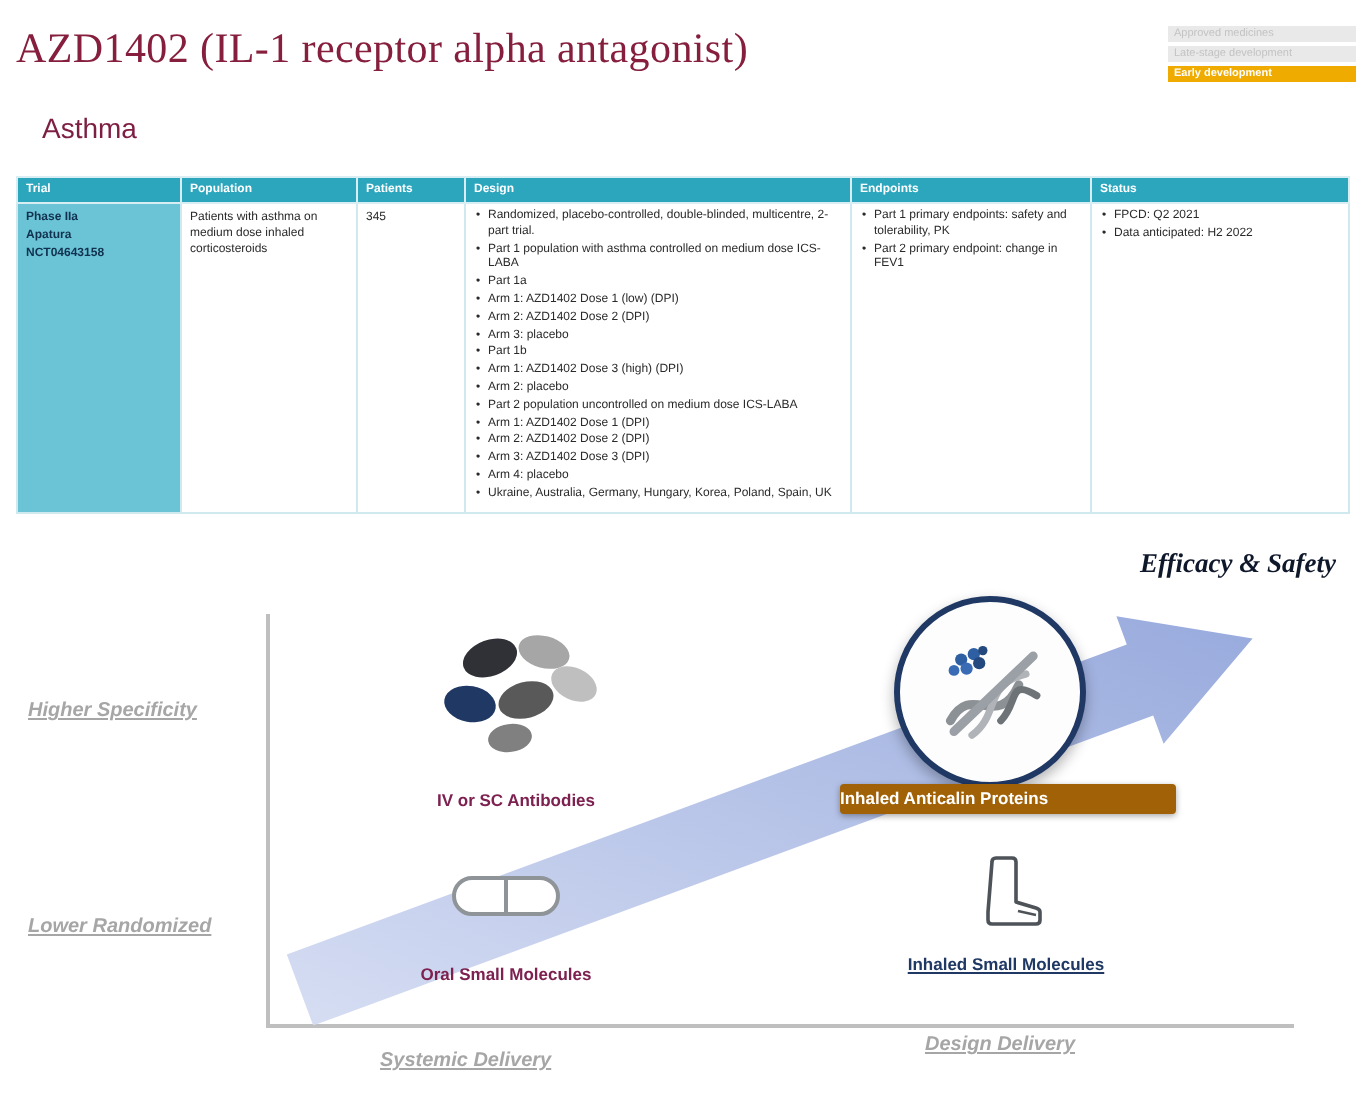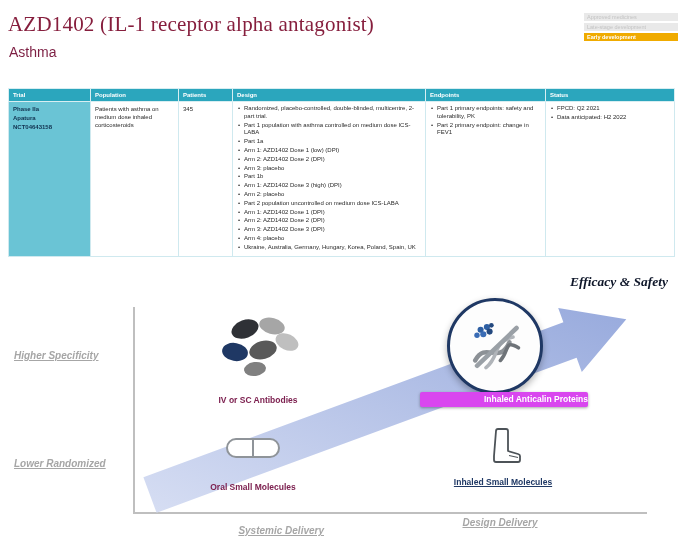--- a/index.html
+++ b/index.html
@@ -1,21 +1,21 @@
 <!DOCTYPE html>
 <html><head>
 <meta charset="utf-8">
 <style>
   html,body{margin:0;padding:0;}
   body{width:682px;height:556px;background:#ffffff;font-family:"Liberation Sans",sans-serif;position:relative;overflow:hidden;}
   .slide{position:absolute;inset:0;}
 
   
   .title{position:absolute;left:8px;top:12px;margin:0;font-family:"Liberation Serif",serif;font-weight:500;font-size:21px;color:#861e3d;letter-spacing:.2px;}
-  .subtitle{position:absolute;left:9px;top:44px;margin:0;font-size:14px;font-weight:500;color:#7d1f43;}
+  .subtitle{position:absolute;left:9px;top:44px;margin:12px;font-size:14px;font-weight:500;color:#7d1f43;}
 
   
   .legend{position:absolute;top:13px;right:4px;width:94px;}
   .legend-item{height:8px;line-height:8px;font-size:5.5px;padding:0 3px;margin-bottom:2px;overflow:hidden;white-space:nowrap;}
   .legend-item.inactive{background:#e9e9e9;color:#c3c3c3;}
   .legend-item.active{background:#f0ab00;color:#ffffff;font-weight:bold;}
 
   
   .trial-table{position:absolute;left:8px;top:88px;width:666px;border-collapse:collapse;table-layout:fixed;font-size:6px;color:#2a2a2a;}
   .trial-table th{background:#2ba6bd;color:#ffffff;text-align:left;font-size:6px;padding:3px 4px;border:1px solid #d8eef2;font-weight:bold;}
@@ -29,21 +29,21 @@
   
   .diagram{position:absolute;left:0;top:270px;width:682px;height:286px;}
   .efficacy{position:absolute;right:14px;top:4px;color:#0f172a;font-weight:bold;font-style:italic;font-size:13.5px;font-family:"Liberation Serif",serif;}
   .axis-frame{position:absolute;left:133px;top:37px;width:512px;height:205px;border-left:2px solid #bfbfbf;border-bottom:2px solid #bfbfbf;}
   .arrow-svg{position:absolute;left:0;top:0;width:682px;height:286px;}
   .gray-label{position:absolute;color:#a6a6a6;font-weight:bold;font-style:italic;font-size:10px;text-decoration:underline;}
   .q-label{position:absolute;font-weight:bold;font-size:8.5px;text-align:center;}
   .maroon{color:#7d2150;}
   .navy{color:#1f3864;text-decoration:underline;}
   .icon-abs{position:absolute;}
-  .anticalin-btn{position:absolute;left:420px;top:122px;width:168px;height:15px;background:#d946ef;color:#ffffff;font-weight:bold;font-size:8.5px;line-height:15px;text-align:right;border-radius:2px;box-shadow:0 1px 3px rgba(0,0,0,.35);}
+  .anticalin-btn{position:absolute;left:420px;top:122px;width:168px;height:15px;background:#a16207;color:#ffffff;font-weight:bold;font-size:8.5px;line-height:15px;text-align:left;border-radius:2px;box-shadow:0 1px 3px rgba(0,0,0,.35);}
   .protein-circle{position:absolute;left:447px;top:28px;width:96px;height:96px;background:#fdfdfd;border:3px solid #1f3864;border-radius:50%;box-shadow:0 3px 7px rgba(0,0,0,.3);box-sizing:border-box;}
   .protein-circle svg{width:100%;height:100%;}
 </style>
 </head>
 <body>
 
 <div class="slide">
 
   <div class="legend">
     <div class="legend-item inactive">Approved medicines</div>
@@ -165,17 +165,17 @@
     <div class="q-label maroon" style="left:178px;top:212px;width:150px">Oral Small Molecules</div>
 
     <svg class="icon-abs" style="left:483px;top:156px" width="40" height="44" viewBox="0 0 40 44">
       <path d="M15 3 L23 3 Q25 3 25 5 L25 25 L35 28 Q37 28.6 37 30 L37 34 Q37 36 35 36 L13 36 Q11 36 11 34 L11 30 L13 5 Q13 3 15 3 Z" fill="#ffffff" stroke="#4d5358" stroke-width="1.8" stroke-linejoin="round"></path>
       <line x1="26" y1="29.5" x2="35" y2="31.5" stroke="#4d5358" stroke-width="1.2"></line>
     </svg>
     <div class="q-label navy" style="left:418px;top:207px;width:170px">Inhaled Small Molecules</div>
 
     <div class="gray-label" style="left:14px;top:80px">Higher Specificity</div>
     <div class="gray-label" style="left:14px;top:188px">Lower Randomized</div>
-    <div class="gray-label" style="left:174px;top:255px;width:150px;text-align:right">Systemic Delivery</div>
+    <div class="gray-label" style="left:190px;top:255px;width:150px;text-align:left">Systemic Delivery</div>
     <div class="gray-label" style="left:425px;top:247px;width:150px;text-align:center">Design Delivery</div>
   </div>
 
 </div>
 
 </body></html>

